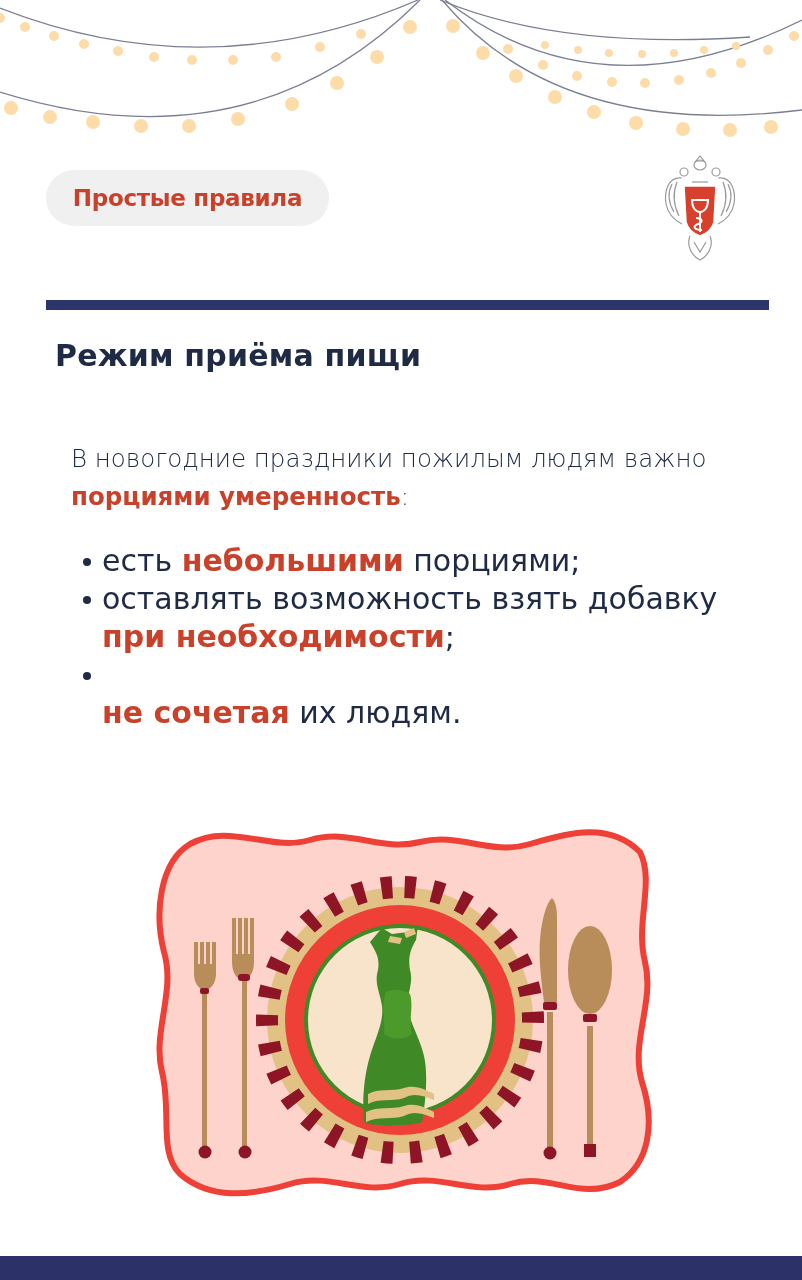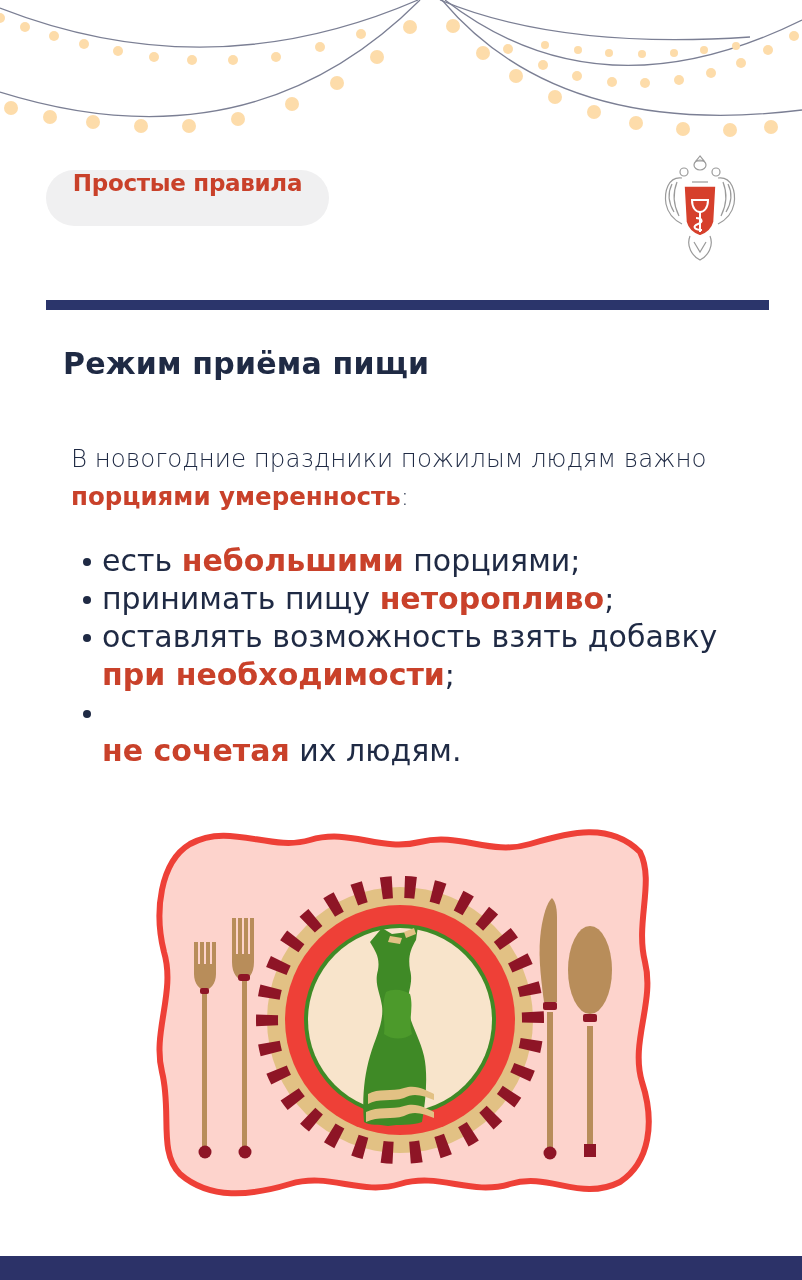--- a/index.html
+++ b/index.html
@@ -5,33 +5,33 @@
   html, body { margin: 0; padding: 0; }
   body {
     width: 802px; height: 1280px; overflow: hidden; position: relative;
     background: #ffffff;
     font-family: "Liberation Sans", "DejaVu Sans", sans-serif;
   }
   .garland { position: absolute; left: 0; top: 0; width: 802px; height: 150px; }
   .pill {
     position: absolute; left: 46px; top: 170px; width: 283px; height: 56px;
     border-radius: 40px; background: #f0f0f1;
-    display: flex; justify-content: center;
+    display: flex; align-items: center; justify-content: center;
   }
   .pill span {
     color: #c9412a; font-weight: bold; font-size: 23px;
     font-family: "DejaVu Sans", sans-serif; letter-spacing: -0.3px;
   }
   .emblem { position: absolute; left: 662px; top: 152px; width: 76px; height: 112px; }
   .topbar {
     position: absolute; left: 46px; top: 300px; width: 723px; height: 10px;
     background: #2b356b;
   }
   .title {
-    position: absolute; left: 55px; top: 338px; margin: 8px;
+    position: absolute; left: 55px; top: 338px; margin: 0;
     font-size: 30px; font-weight: bold; color: #1f2a44;
     font-family: "DejaVu Sans", sans-serif; letter-spacing: 0.2px;
   }
   .intro {
     position: absolute; left: 59px; top: 428px; width: 720px;
     font-size: 24.5px; line-height: 38px; color: #1f2a44;
     font-family: "DejaVu Sans", sans-serif; font-weight: 300;
   }
   .hl { color: #c9412a; font-weight: bold; }
   .rules {
@@ -148,23 +148,20 @@
 <p class="intro" style="margin:12px;">
   <span>В новогодние праздники пожилым людям важно</span><br>
   <span class="hl">порциями умеренность</span><span>:</span>
 </p>
 
 <ul class="rules">
   <li>
     <span>есть </span><span class="hl">небольшими</span><span> порциями;</span>
   </li>
   <li>
-    <span>принимать пищу </span><span class="hl">неторопливо</span><span>;</span>
-  </li>
-  <li>
     <span>оставлять возможность взять добавку </span><br><span class="hl">при необходимости</span><span>;</span>
   </li>
   <li>
     <br><span class="hl">не сочетая</span><span> их людям.</span>
   </li>
 </ul>
 
 <svg class="illustration" viewBox="0 0 510 380">
 
   <path d="M40,22

